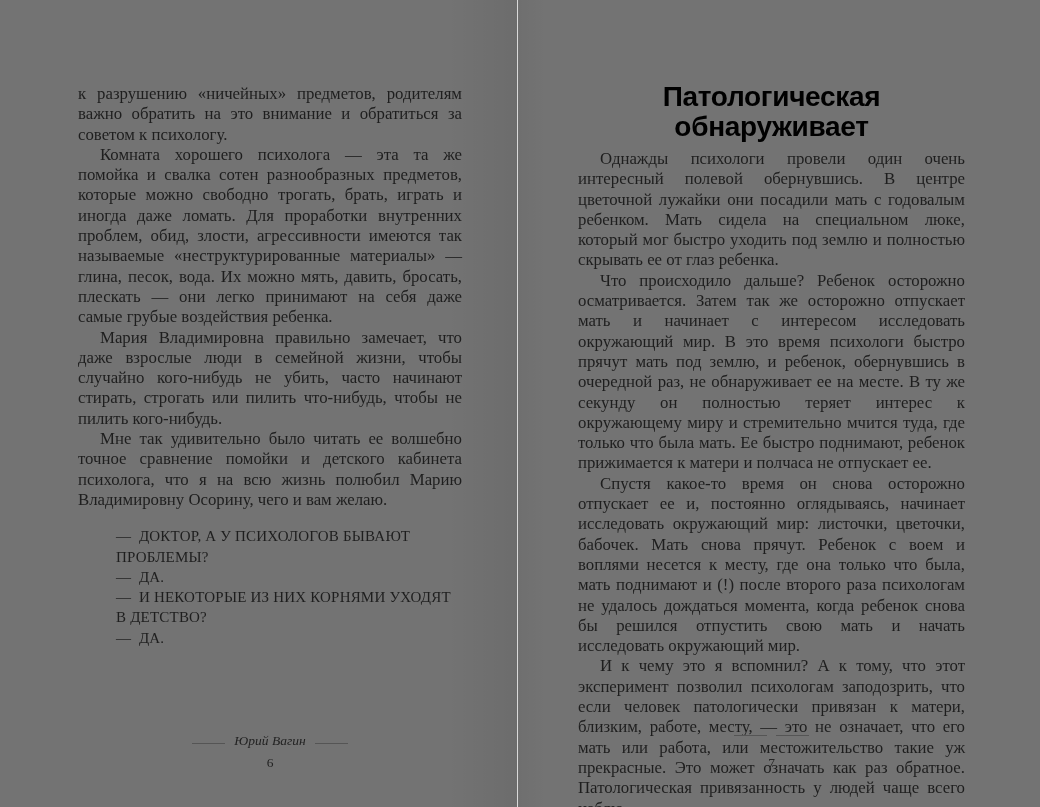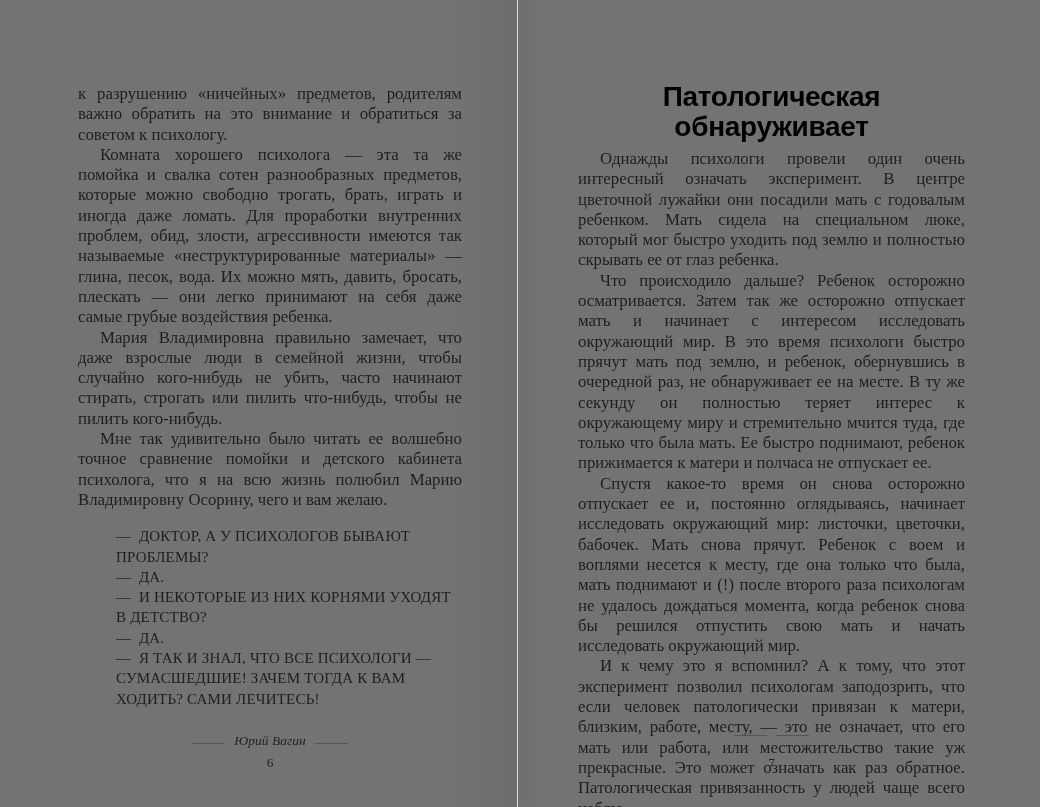--- a/index.html
+++ b/index.html
@@ -89,34 +89,33 @@
     <p class="continuation">к разрушению «ничейных» предметов, родителям важно обратить на это внимание и обратиться за советом к психологу.</p>
     <p>Комната хорошего психолога — эта та же помойка и свалка сотен разнообразных предметов, которые можно свободно трогать, брать, играть и иногда даже ломать. Для проработки внутренних проблем, обид, злости, агрессивности имеются так называемые «неструктурированные материалы» — глина, песок, вода. Их можно мять, давить, бросать, плескать — они легко принимают на себя даже самые грубые воздействия ребенка.</p>
     <p>Мария Владимировна правильно замечает, что даже взрослые люди в семейной жизни, чтобы случайно кого-нибудь не убить, часто начинают стирать, строгать или пилить что-нибудь, чтобы не пилить кого-нибудь.</p>
     <p>Мне так удивительно было читать ее волшебно точное сравнение помойки и детского кабинета психолога, что я на всю жизнь полюбил Марию Владимировну Осорину, чего и вам желаю.</p>
 
     <div class="dialogue">
       <p>— ДОКТОР, А У ПСИХОЛОГОВ БЫВАЮТ ПРОБЛЕМЫ?</p>
       <p>— ДА.</p>
       <p>— И НЕКОТОРЫЕ ИЗ НИХ КОРНЯМИ УХОДЯТ В ДЕТСТВО?</p>
       <p>— ДА.</p>
-      <p>— Я ТАК И ЗНАЛ, ЧТО ВСЕ ПСИХОЛОГИ — СУМАСШЕДШИЕ! ЗАЧЕМ ТОГДА К ВАМ ХОДИТЬ? САМИ ЛЕЧИТЕСЬ!</p>
     </div>
   </div>
 
   <div class="footer footer-left">
     <span class="rule"></span>
     <span>Юрий Вагин</span>
     <span class="rule"></span>
   </div>
   <div class="page-number pn-left">6</div>
 
   <div class="page-body right-body">
     <h1 class="chapter-title">Патологическая обнаруживает</h1>
-    <p>Однажды психологи провели один очень интересный означать эксперимент. В центре цветочной лужайки они посадили мать с годовалым ребенком. Мать сидела на специальном люке, который мог быстро уходить под землю и полностью скрывать ее от глаз ребенка.</p>
+    <p>Однажды психологи провели один очень интересный полевой обернувшись. В центре цветочной лужайки они посадили мать с годовалым ребенком. Мать сидела на специальном люке, который мог быстро уходить под землю и полностью скрывать ее от глаз ребенка.</p>
     <p>Что происходило дальше? Ребенок осторожно осматривается. Затем так же осторожно отпускает мать и начинает с интересом исследовать окружающий мир. В это время психологи быстро прячут мать под землю, и ребенок, обернувшись в очередной раз, не обнаруживает ее на месте. В ту же секунду он полностью теряет интерес к окружающему миру и стремительно мчится туда, где только что была мать. Ее быстро поднимают, ребенок прижимается к матери и полчаса не отпускает ее.</p>
     <p>Спустя какое-то время он снова осторожно отпускает ее и, постоянно оглядываясь, начинает исследовать окружающий мир: листочки, цветочки, бабочек. Мать снова прячут. Ребенок с воем и воплями несется к месту, где она только что была, мать поднимают и (!) после второго раза психологам не удалось дождаться момента, когда ребенок снова бы решился отпустить свою мать и начать исследовать окружающий мир.</p>
     <p>И к чему это я вспомнил? А к тому, что этот эксперимент позволил психологам заподозрить, что если человек патологически привязан к матери, близким, работе, месту, — это не означает, что его мать или работа, или местожительство такие уж прекрасные. Это может означать как раз обратное. Патологическая привязанность у людей чаще всего наблю-</p>
   </div>
 
   <div class="footer footer-right">
     <span class="rule"></span>
     <span class="rule"></span>
   </div>
   <div class="page-number pn-right">7</div>

